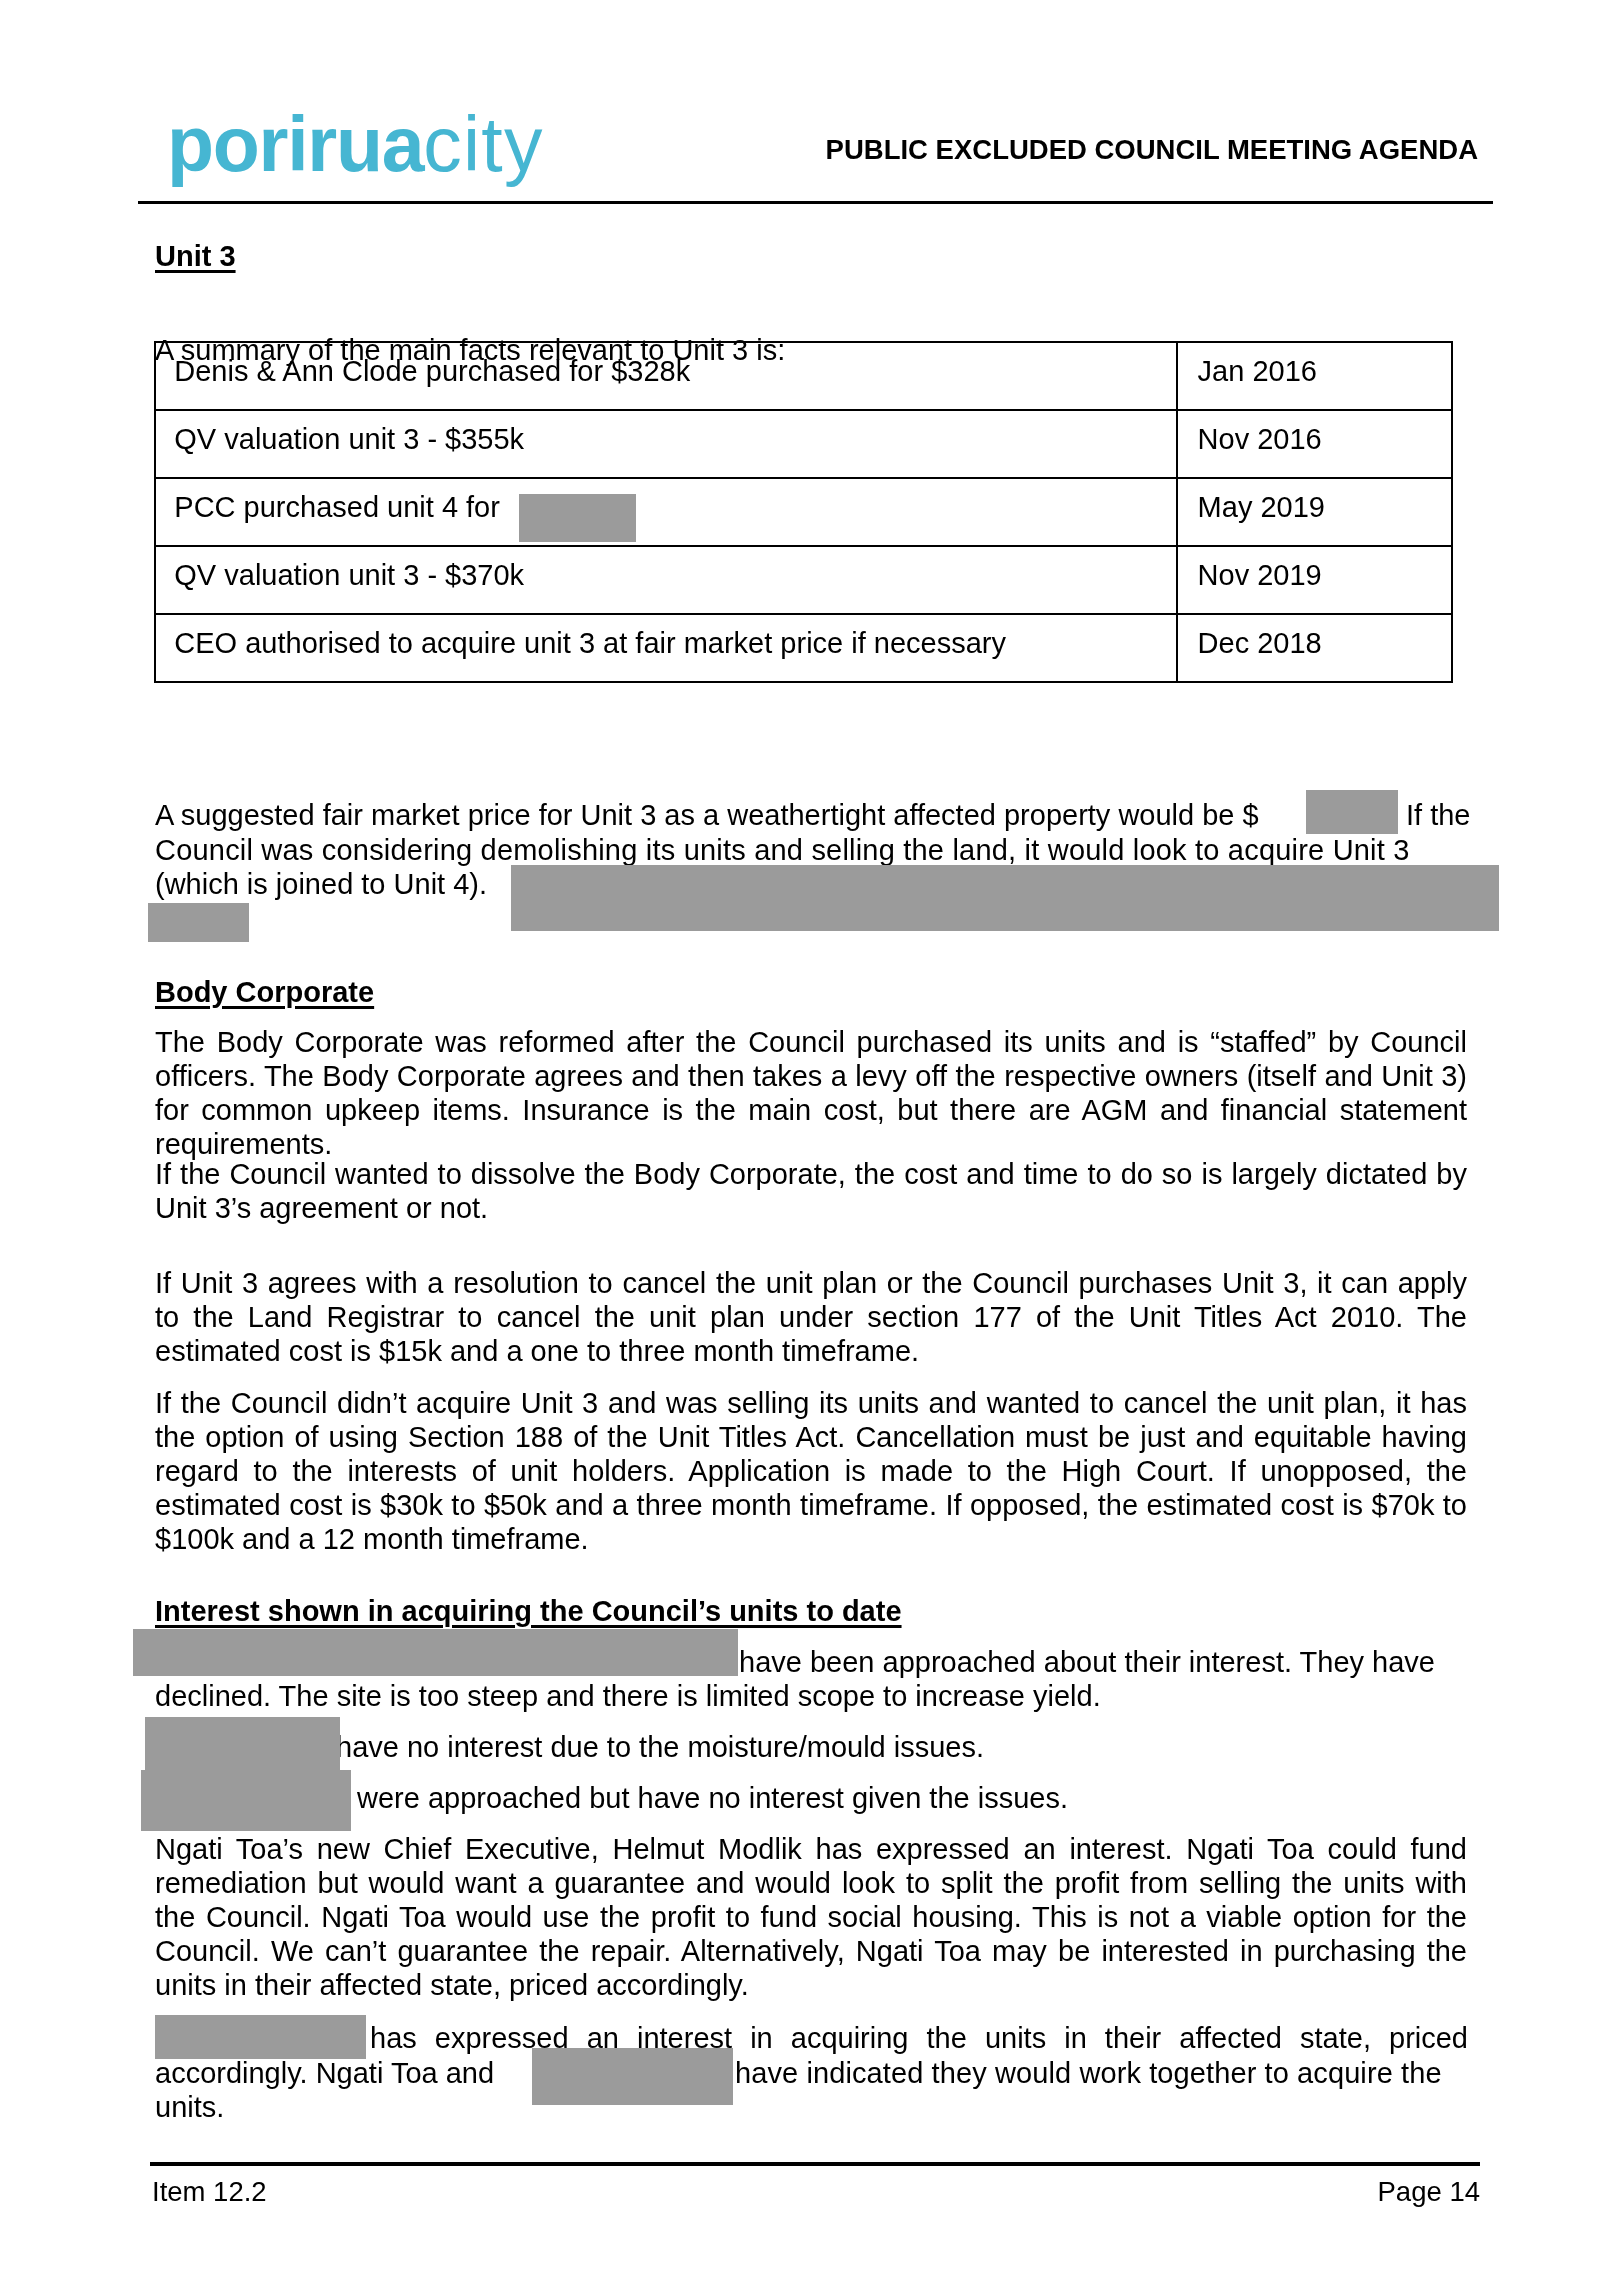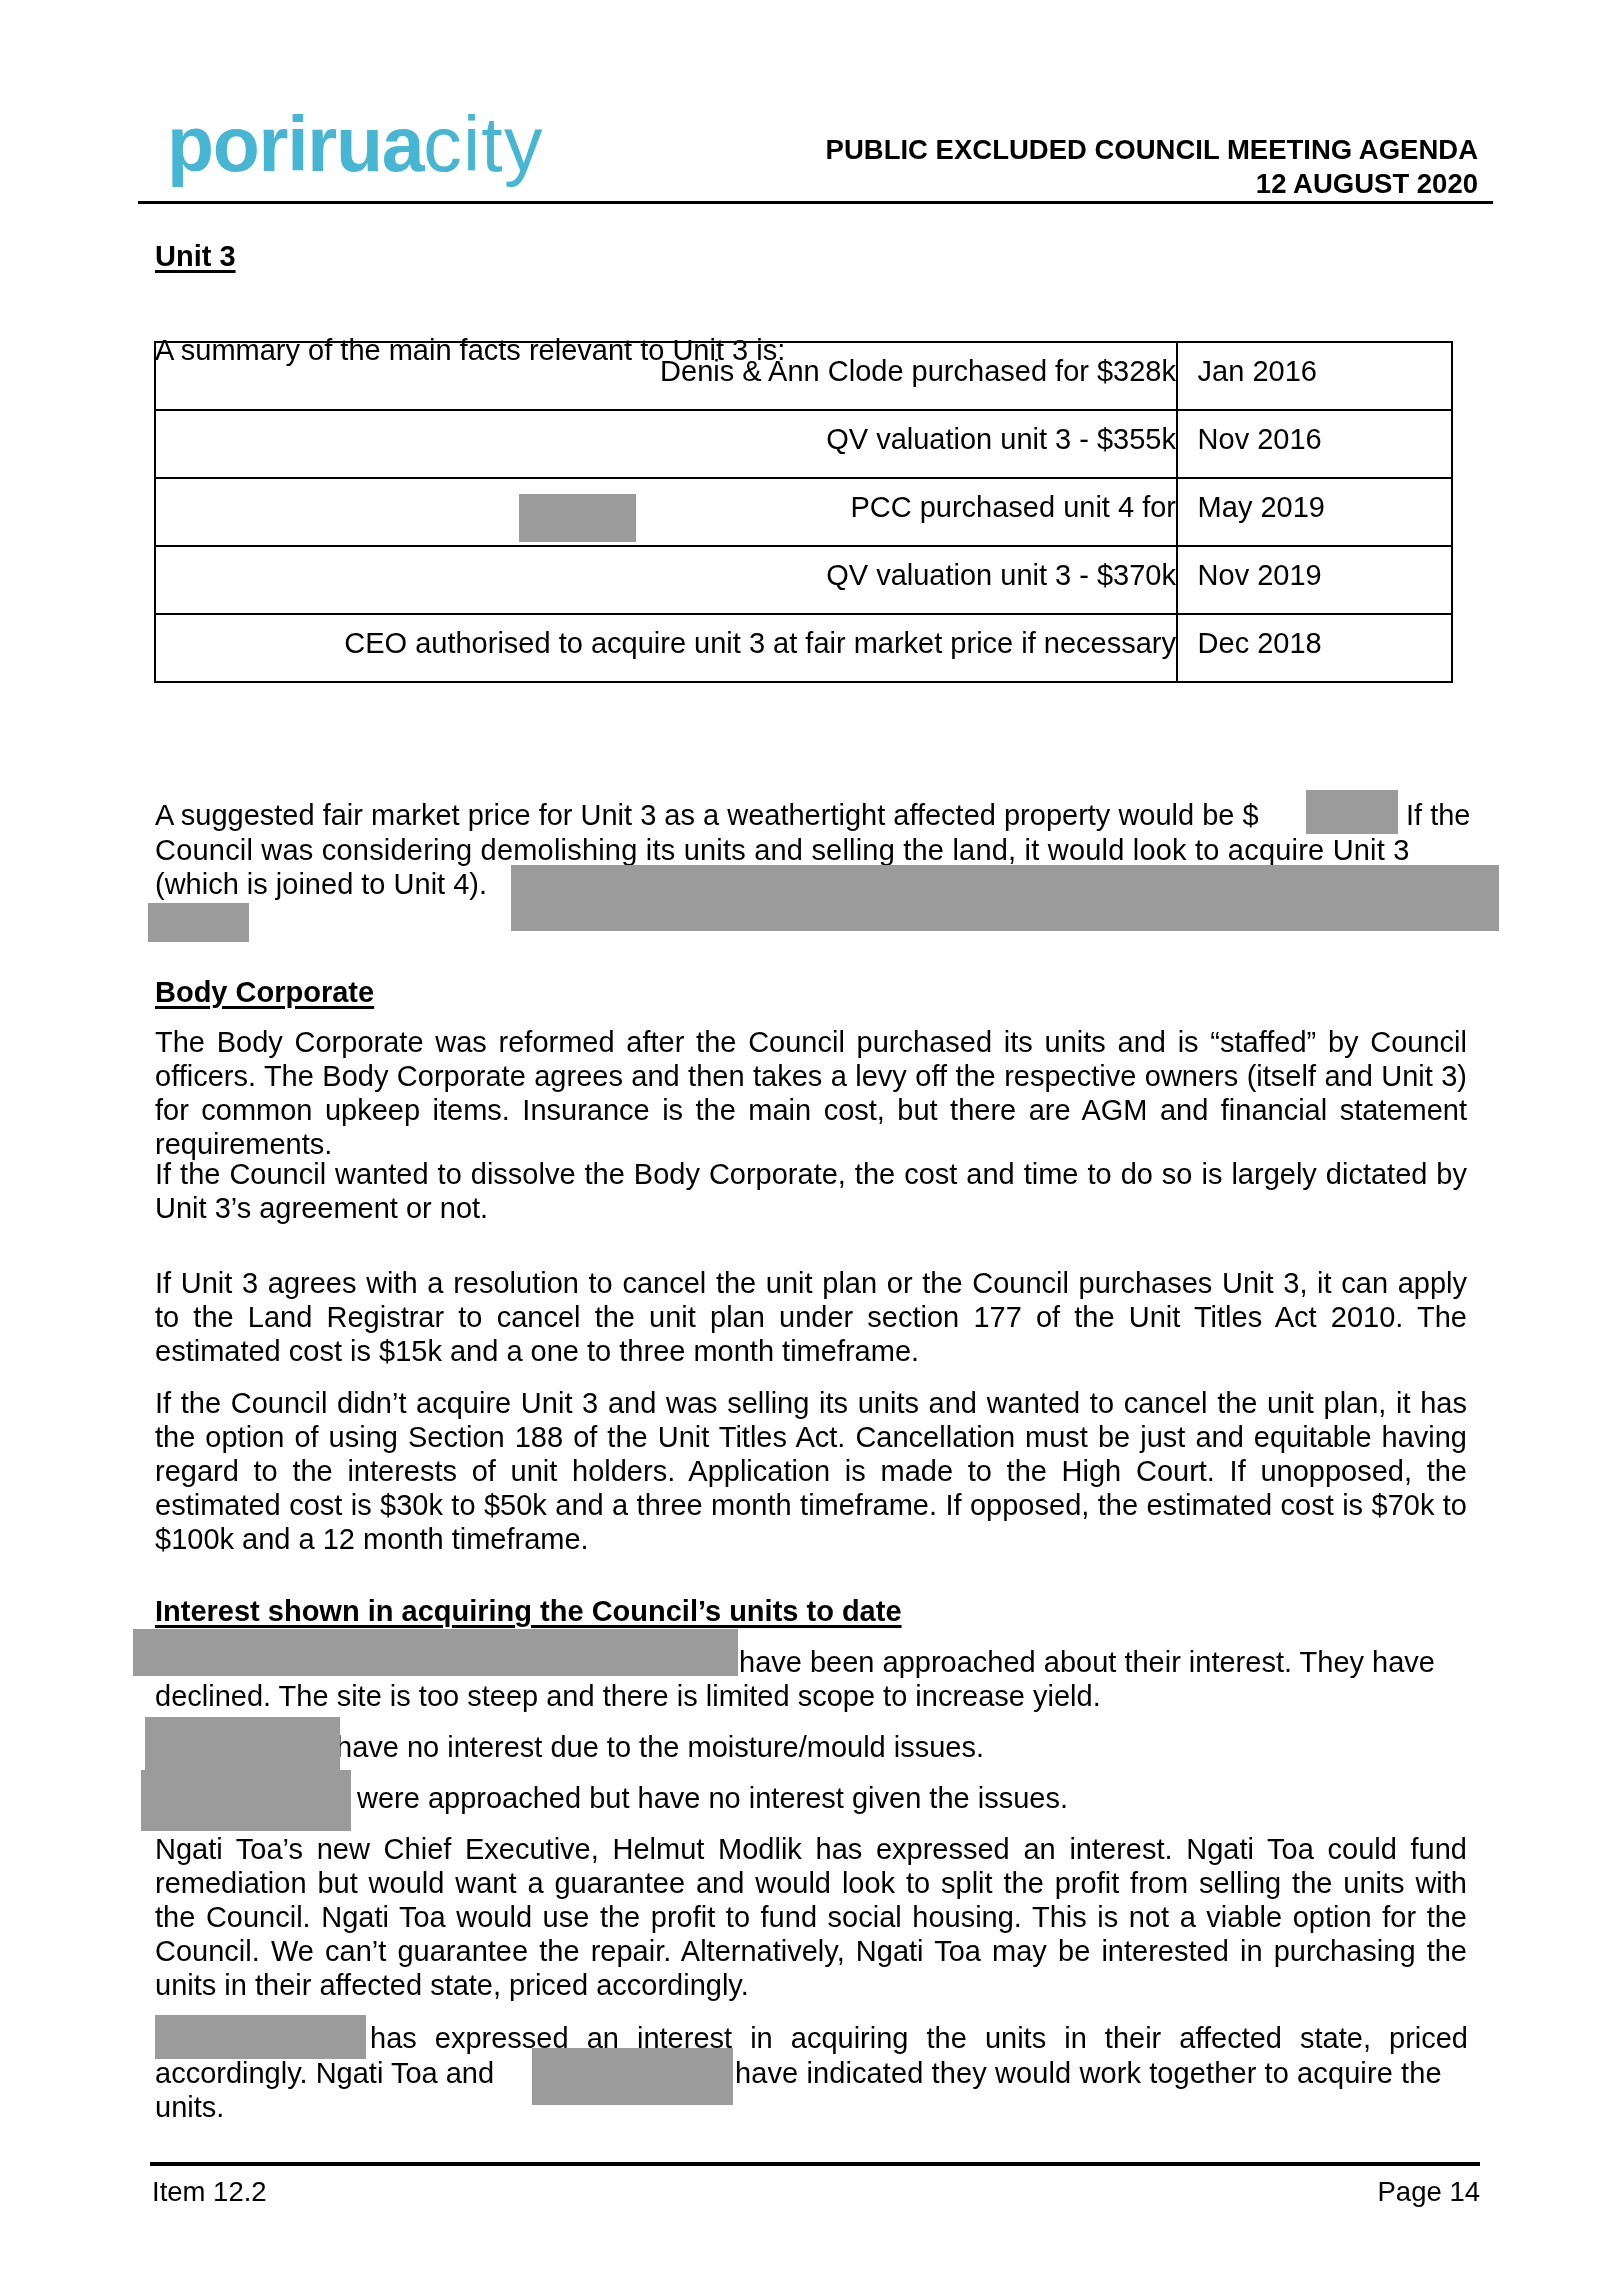--- a/index.html
+++ b/index.html
@@ -9,36 +9,35 @@
   .logo { left: 167px; top: 98px; font-size: 77px; line-height: 92px; color: #46B6D2; letter-spacing: -1.3px; white-space: nowrap; }
   .logo .bold { font-weight: bold; }
   .logo .light { font-weight: normal; letter-spacing: 1.3px; }
   .hdr-title { right: 145px; top: 133px; font-size: 27.5px; font-weight: bold; text-align: right; line-height: 34px; white-space: nowrap; margin-left: 41px; }
   .hdr-rule { left: 138px; top: 201px; width: 1355px; height: 2.6px; background: #000; }
   .h { left: 155px; font-size: 29px; font-weight: bold; text-decoration: underline; text-decoration-thickness: 2.6px; text-underline-offset: 3.9px; line-height: 34px; white-space: nowrap; }
   .p { left: 155px; width: 1312px; font-size: 29px; line-height: 34px; text-align: justify; text-align-last: left; }
   .p.single { white-space: nowrap; text-align: left; }
   table.facts { position: absolute; left: 154px; top: 341px; width: 1299px; border-collapse: collapse; font-size: 29px; }
   table.facts td { border: 2.6px solid #000; height: 68px; padding: 0 0 0 18.3px; vertical-align: top; padding-top: 11.8px; box-sizing: border-box; white-space: nowrap; }
-  table.facts td.desc { width: 1022px; border-right-width: 2px; text-align: right; }
+  table.facts td.desc { width: 1022px; border-right-width: 2px; }
   table.facts td.date { padding-left: 19.6px; }
   .redact { position: absolute; background: #9b9b9b; }
   .footer-rule { left: 150px; top: 2162px; width: 1330px; height: 3.9px; background: #000; }
   .footer-left { left: 152px; top: 2175px; font-size: 27.5px; line-height: 33px; }
   .footer-right { right: 143px; top: 2175px; font-size: 27.5px; line-height: 33px; }
 </style>
 </head>
 <body>
 
 <div class="abs logo">
   <span class="bold">porirua</span><span class="light">city</span>
 </div>
 <div class="abs hdr-title">
   <div>PUBLIC EXCLUDED COUNCIL MEETING AGENDA</div>
-  <div>12 AUGUST 2020</div>
 </div>
 <div class="abs hdr-rule"></div>
 
 <div class="abs h" style="top:239px;">Unit 3</div>
 <div class="abs p single" style="top:290px;margin-top:43px;">A summary of the main facts relevant to Unit 3 is:</div>
 
 <table class="facts">
   <tbody>
     <tr>
       <td class="desc">Denis &amp; Ann Clode purchased for $328k</td>

